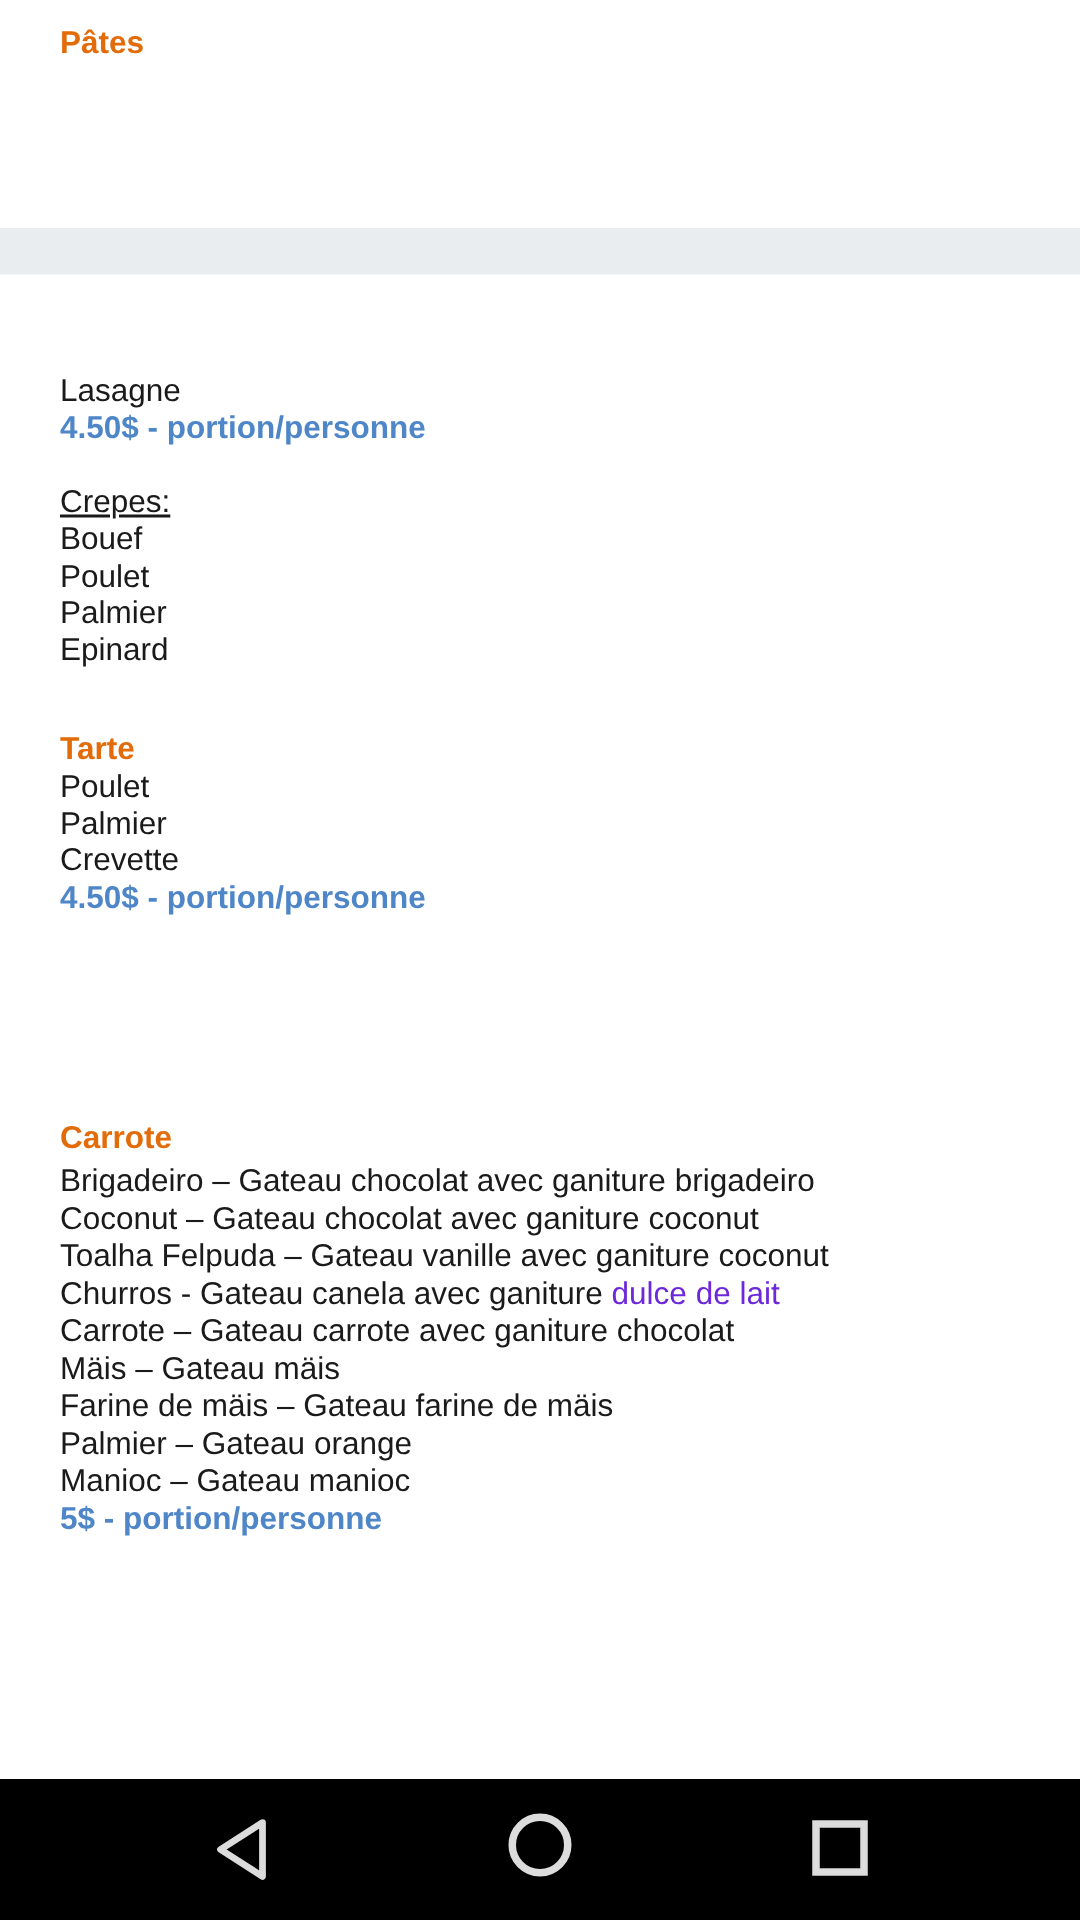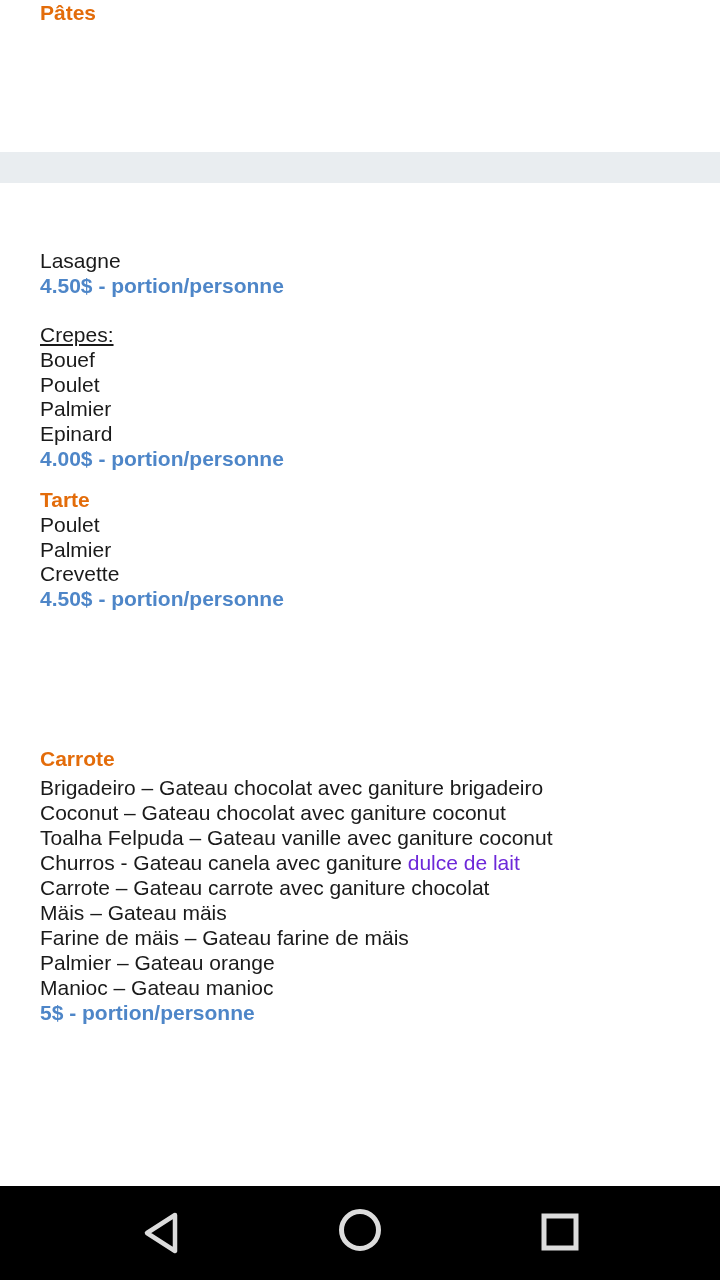--- a/index.html
+++ b/index.html
@@ -8,21 +8,21 @@
     background: #ffffff;
     font-family: "Liberation Sans", "DejaVu Sans", sans-serif;
     position: relative;
     overflow: hidden;
   }
   .screen { position: absolute; inset: 0; width: 720px; height: 1280px; background: #fff; }
 
   .doc-text { font-size: 21px; line-height: 24.8px; color: #1a1a1a; }
 
   .top-heading {
-    position: absolute; left: 40px; top: 0px;
+    position: absolute; left: 40px; top: 16px;
     font-size: 21px; line-height: 25px; font-weight: bold; color: #e36c0a;
   }
 
   .band {
     position: absolute; left: 0; top: 152px;
     width: 720px; height: 31px;
     background: #e9edf0;
   }
 
   .sec { position: absolute; left: 40px; }
@@ -64,21 +64,20 @@
     <div>Lasagne</div>
     <div class="price">4.50$ - portion/personne</div>
   </div>
 
   <div class="sec sec-1 doc-text">
     <div class="h-underline">Crepes:</div>
     <div>Bouef</div>
     <div>Poulet</div>
     <div>Palmier</div>
     <div>Epinard</div>
-    <div class="price">4.00$ - portion/personne</div>
   </div>
 
   <div class="sec sec-2 doc-text">
     <div class="h-orange">Tarte</div>
     <div>Poulet</div>
     <div>Palmier</div>
     <div>Crevette</div>
     <div class="price">4.50$ - portion/personne</div>
   </div>
 

